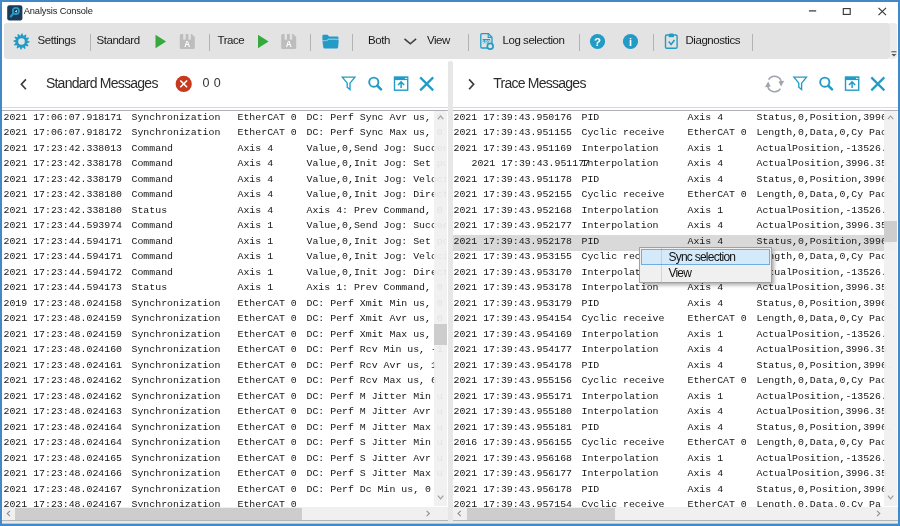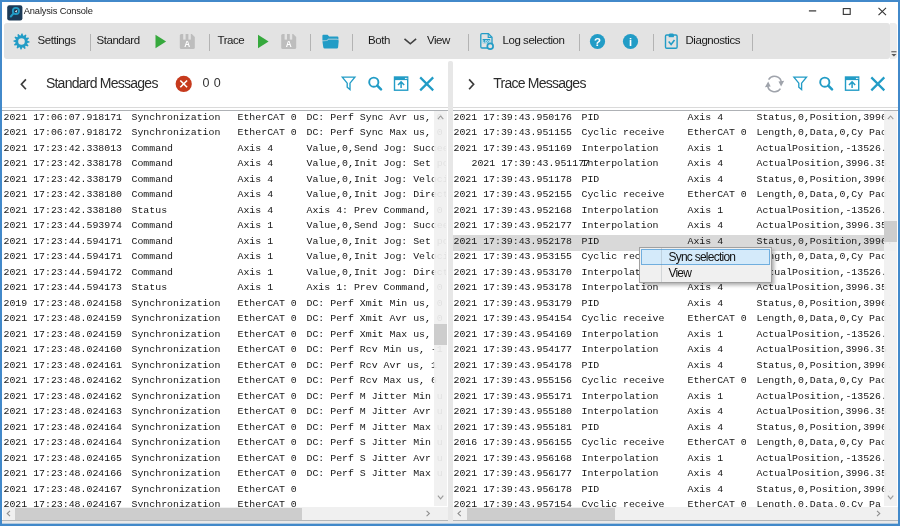--- a/index.html
+++ b/index.html
@@ -64,21 +64,21 @@
 <div class="row" style="top:218.50px"><span style="left:1.0px">2021 17:23:48.024159</span><span style="left:129px">Synchronization</span><span style="left:235px">EtherCAT 0</span><span style="left:304px">DC: Perf Xmit Max us, 0</span></div>
 <div class="row" style="top:234.00px"><span style="left:1.0px">2021 17:23:48.024160</span><span style="left:129px">Synchronization</span><span style="left:235px">EtherCAT 0</span><span style="left:304px">DC: Perf Rcv Min us, -1</span></div>
 <div class="row" style="top:249.50px"><span style="left:1.0px">2021 17:23:48.024161</span><span style="left:129px">Synchronization</span><span style="left:235px">EtherCAT 0</span><span style="left:304px">DC: Perf Rcv Avr us, 1</span></div>
 <div class="row" style="top:265.00px"><span style="left:1.0px">2021 17:23:48.024162</span><span style="left:129px">Synchronization</span><span style="left:235px">EtherCAT 0</span><span style="left:304px">DC: Perf Rcv Max us, 6</span></div>
 <div class="row" style="top:280.50px"><span style="left:1.0px">2021 17:23:48.024162</span><span style="left:129px">Synchronization</span><span style="left:235px">EtherCAT 0</span><span style="left:304px">DC: Perf M Jitter Min u</span></div>
 <div class="row" style="top:296.00px"><span style="left:1.0px">2021 17:23:48.024163</span><span style="left:129px">Synchronization</span><span style="left:235px">EtherCAT 0</span><span style="left:304px">DC: Perf M Jitter Avr u</span></div>
 <div class="row" style="top:311.50px"><span style="left:1.0px">2021 17:23:48.024164</span><span style="left:129px">Synchronization</span><span style="left:235px">EtherCAT 0</span><span style="left:304px">DC: Perf M Jitter Max u</span></div>
 <div class="row" style="top:327.00px"><span style="left:1.0px">2021 17:23:48.024164</span><span style="left:129px">Synchronization</span><span style="left:235px">EtherCAT 0</span><span style="left:304px">DC: Perf S Jitter Min u</span></div>
 <div class="row" style="top:342.50px"><span style="left:1.0px">2021 17:23:48.024165</span><span style="left:129px">Synchronization</span><span style="left:235px">EtherCAT 0</span><span style="left:304px">DC: Perf S Jitter Avr u</span></div>
 <div class="row" style="top:358.00px"><span style="left:1.0px">2021 17:23:48.024166</span><span style="left:129px">Synchronization</span><span style="left:235px">EtherCAT 0</span><span style="left:304px">DC: Perf S Jitter Max u</span></div>
-<div class="row" style="top:373.50px"><span style="left:1.0px">2021 17:23:48.024167</span><span style="left:129px">Synchronization</span><span style="left:235px">EtherCAT 0</span></div>
+<div class="row" style="top:373.50px"><span style="left:1.0px">2021 17:23:48.024167</span><span style="left:129px">Synchronization</span><span style="left:235px">EtherCAT 0</span><span style="left:304px">DC: Perf Dc Min us, 0</span></div>
 <div class="row" style="top:389.00px"><span style="left:1.0px">2021 17:23:48.024167</span><span style="left:129px">Synchronization</span><span style="left:235px">EtherCAT 0</span></div>
 </div>
 <div class="list" style="left:452.5px;width:443.5px;">
 <div class="row" style="top:1.50px"><span style="left:1.0px">2021 17:39:43.950176</span><span style="left:129px">PID</span><span style="left:235px">Axis 4</span><span style="left:304px">Status,0,Position,3996.</span></div>
 <div class="row" style="top:17.00px"><span style="left:1.0px">2021 17:39:43.951155</span><span style="left:129px">Cyclic receive</span><span style="left:235px">EtherCAT 0</span><span style="left:304px">Length,0,Data,0,Cy Pac</span></div>
 <div class="row" style="top:32.50px"><span style="left:1.0px">2021 17:39:43.951169</span><span style="left:129px">Interpolation</span><span style="left:235px">Axis 1</span><span style="left:304px">ActualPosition,-13526.</span></div>
 <div class="row" style="top:48.00px"><span style="left:19px">2021 17:39:43.951177</span><span style="left:129px">Interpolation</span><span style="left:235px">Axis 4</span><span style="left:304px">ActualPosition,3996.35</span></div>
 <div class="row" style="top:63.50px"><span style="left:1.0px">2021 17:39:43.951178</span><span style="left:129px">PID</span><span style="left:235px">Axis 4</span><span style="left:304px">Status,0,Position,3996.</span></div>
 <div class="row" style="top:79.00px"><span style="left:1.0px">2021 17:39:43.952155</span><span style="left:129px">Cyclic receive</span><span style="left:235px">EtherCAT 0</span><span style="left:304px">Length,0,Data,0,Cy Pac</span></div>
 <div class="row" style="top:94.50px"><span style="left:1.0px">2021 17:39:43.952168</span><span style="left:129px">Interpolation</span><span style="left:235px">Axis 1</span><span style="left:304px">ActualPosition,-13526.</span></div>

